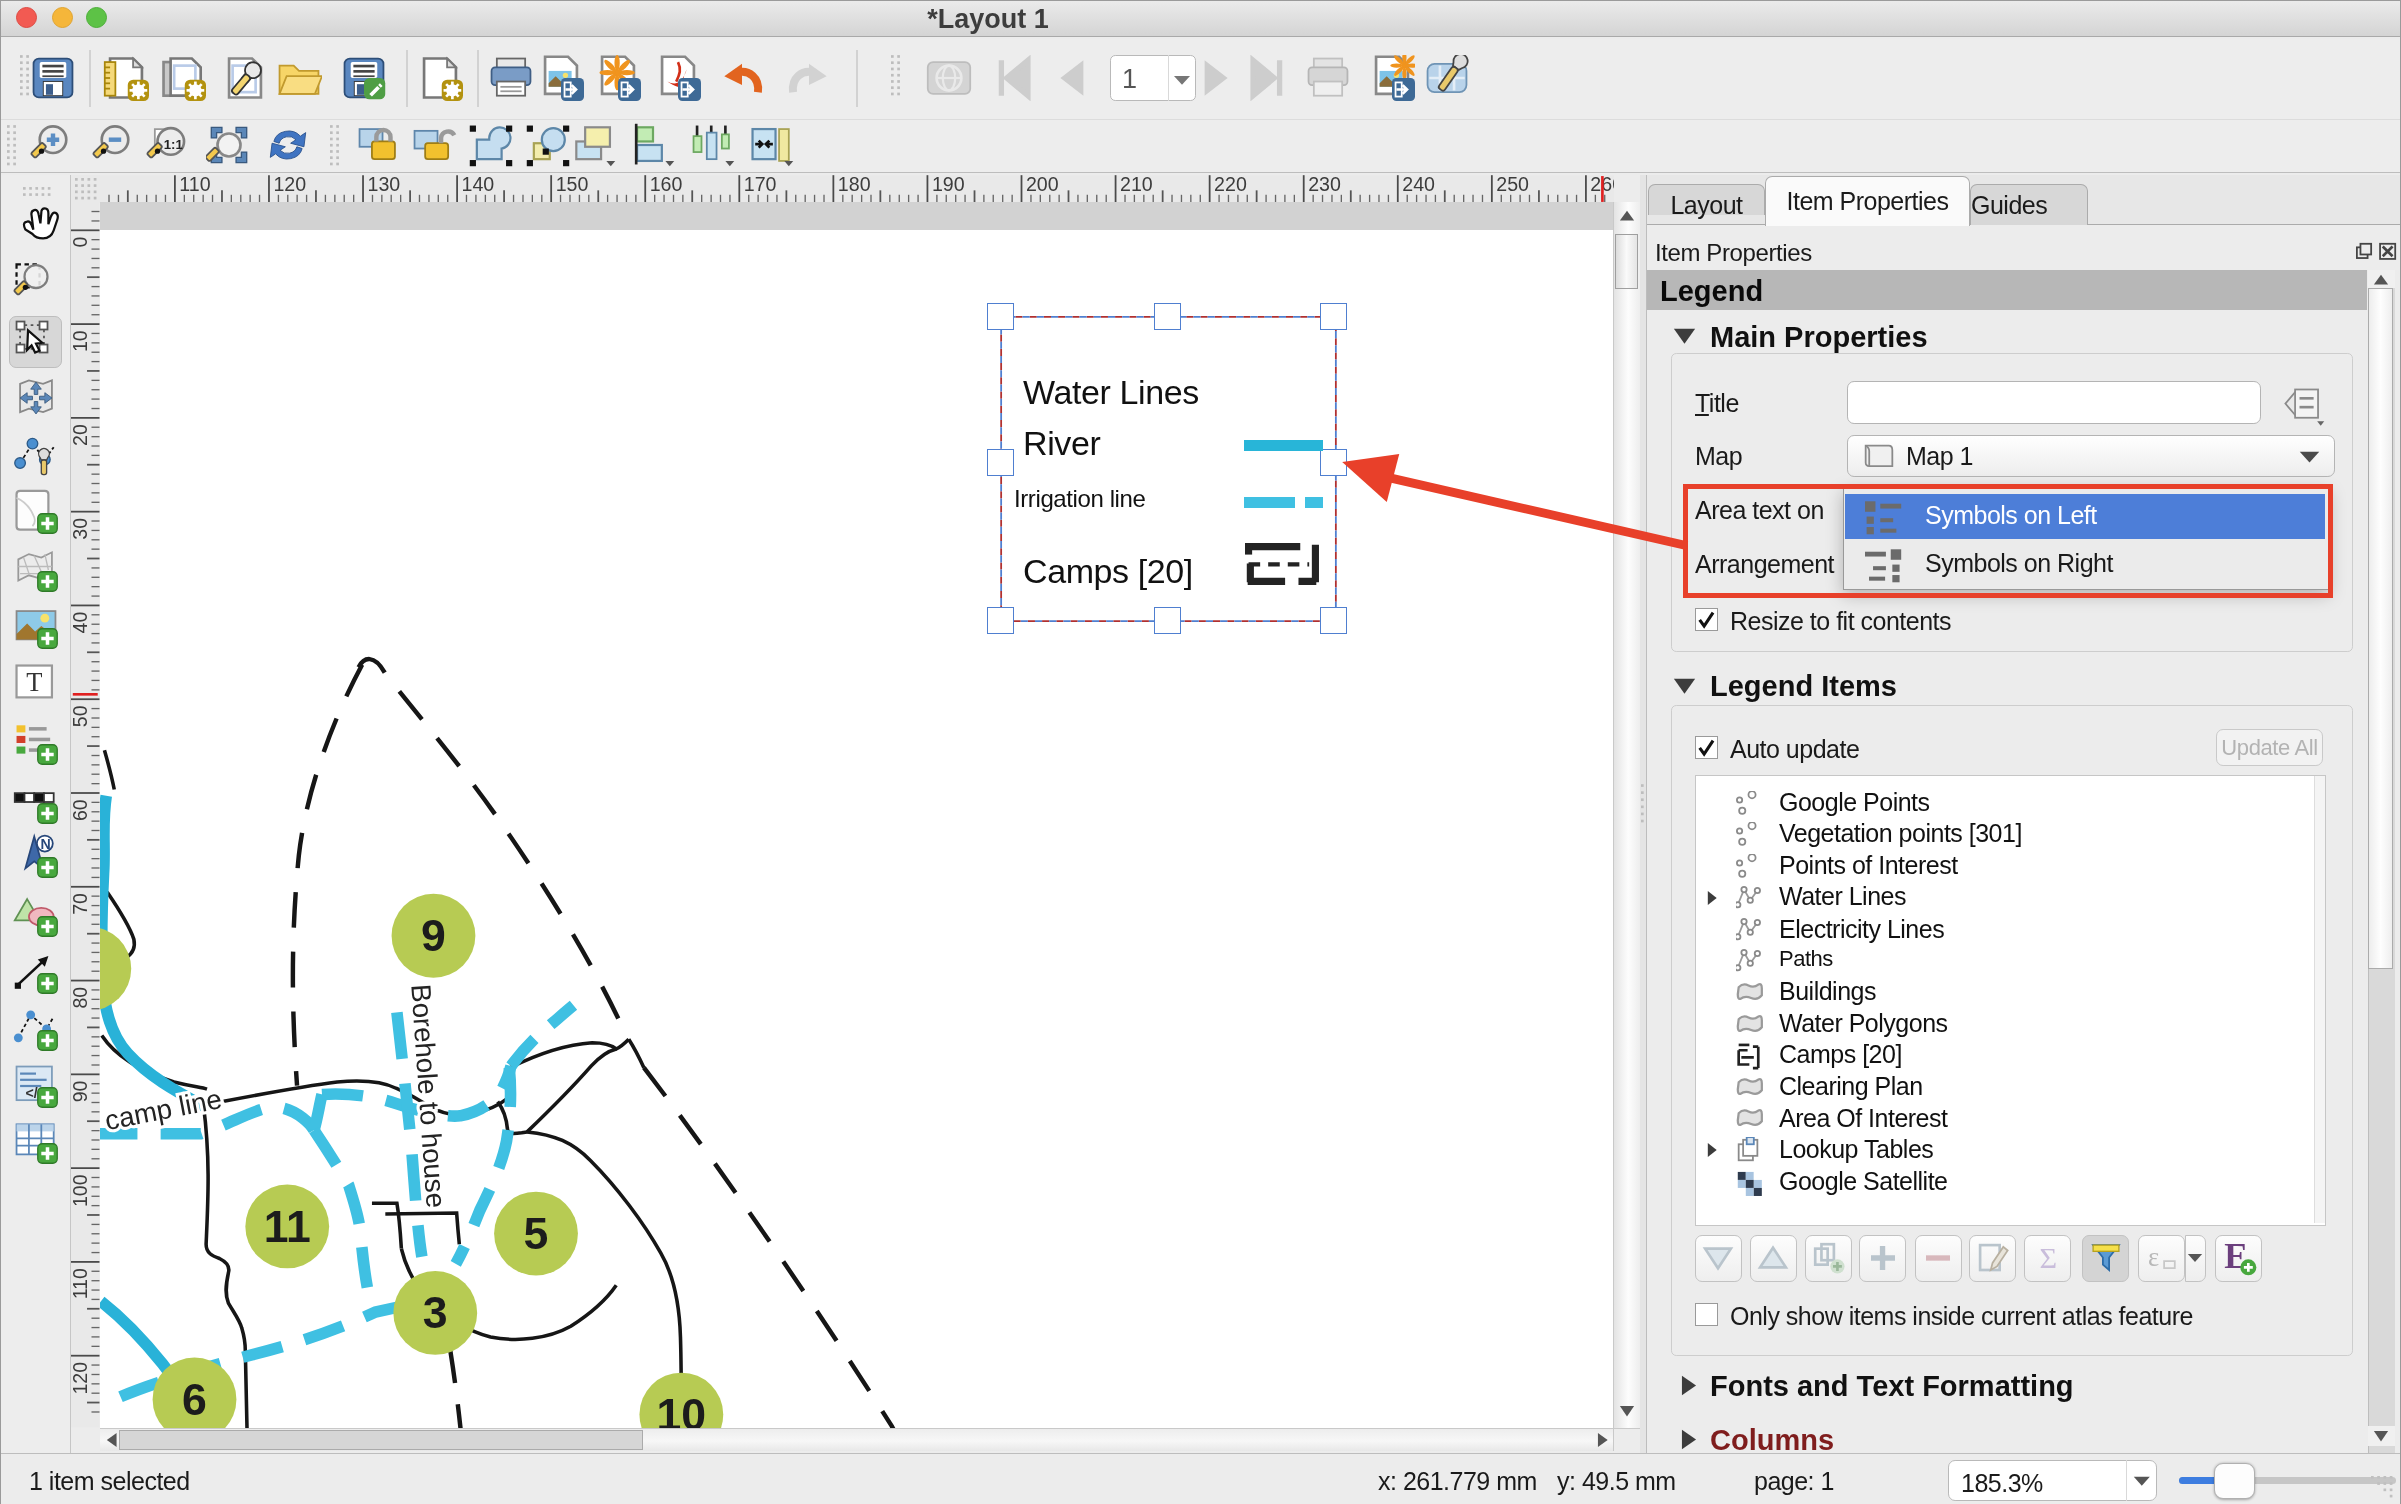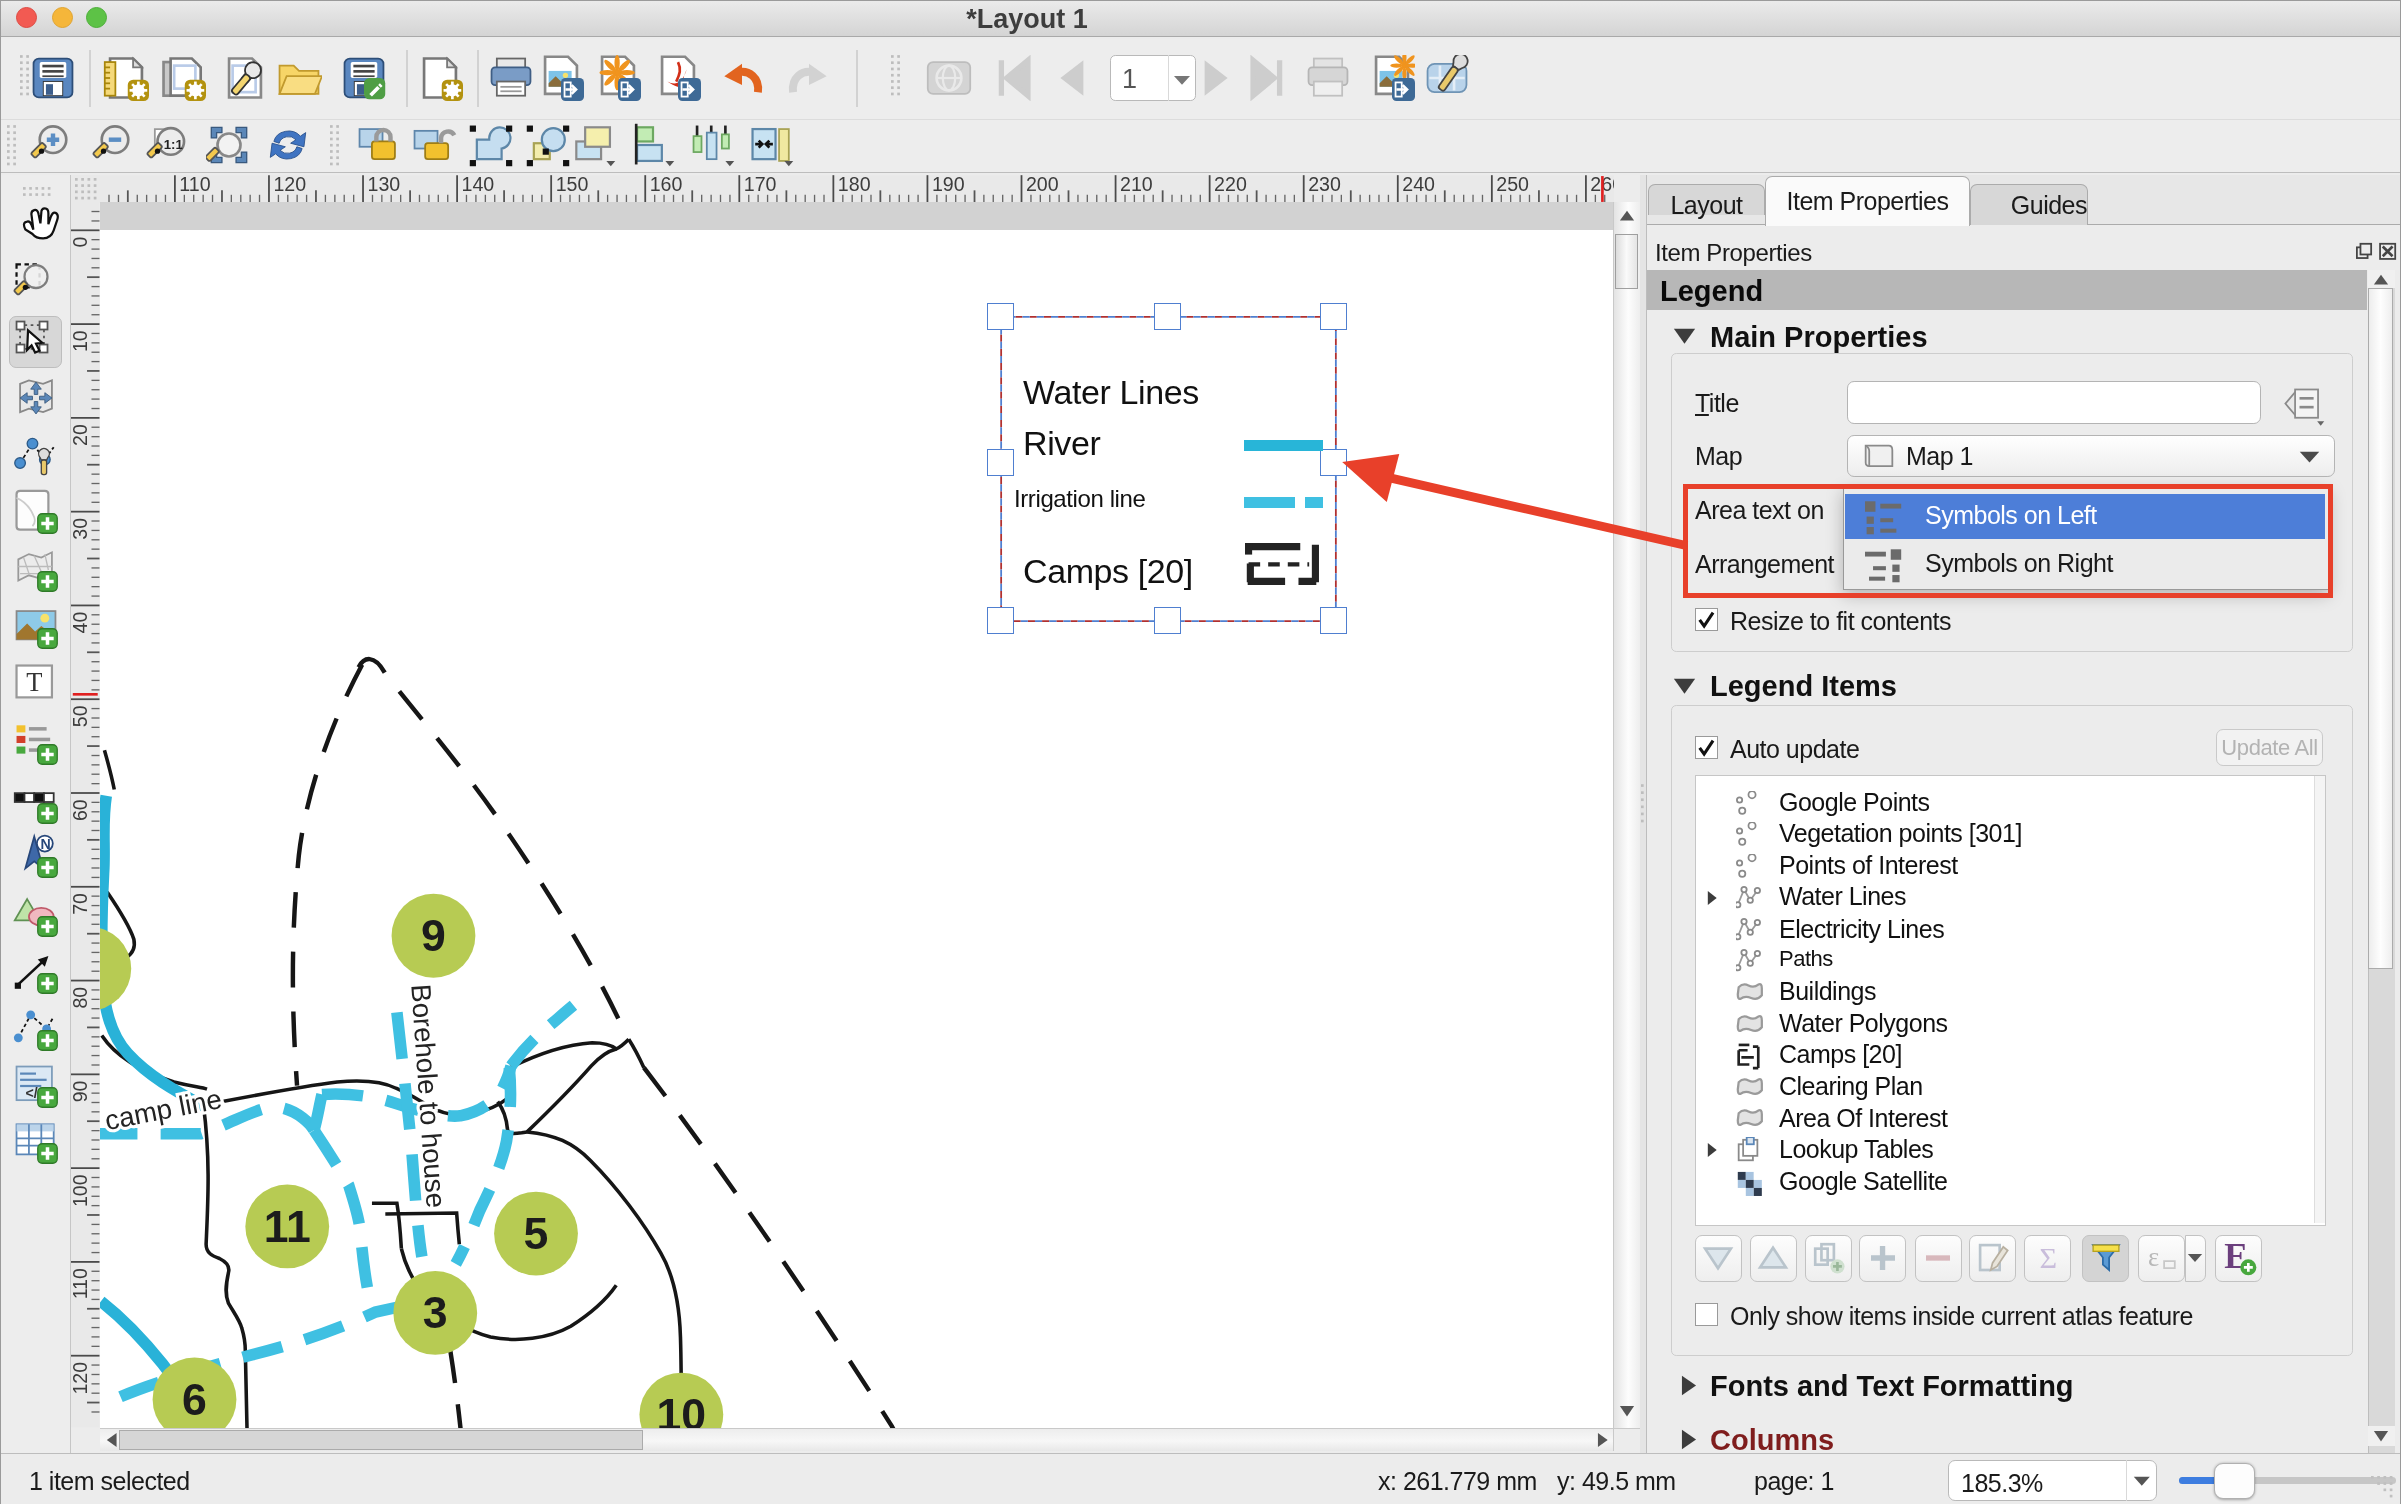--- a/index.html
+++ b/index.html
@@ -6,21 +6,21 @@
 body{font-family:"Liberation Sans",sans-serif;background:#ececec;position:relative;}
 .abs{position:absolute;}
 svg{display:block;}
 </style></head>
 <body>
 
 <div class="abs" style="left:0;top:0;width:2401px;height:37px;background:linear-gradient(#ebebeb,#d4d4d4);border-bottom:1.8px solid #a9a9a9;">
   <div class="abs" style="left:16px;top:7.1px;width:21.4px;height:21.4px;border-radius:50%;background:#f25a52;border:0.9px solid #dd4a42;"></div>
   <div class="abs" style="left:52px;top:7.1px;width:21.4px;height:21.4px;border-radius:50%;background:#f5b63a;border:0.9px solid #e0a430;"></div>
   <div class="abs" style="left:86px;top:7.1px;width:21.4px;height:21.4px;border-radius:50%;background:#5dc246;border:0.9px solid #4caf38;"></div>
-  <div class="abs" style="left:0;top:3.6px;width:1976px;text-align:center;font-size:27px;font-weight:bold;color:#3d3d3d;margin-left:39px;">*Layout 1</div>
+  <div class="abs" style="left:0;top:3.6px;width:1976px;text-align:center;font-size:27px;font-weight:bold;color:#3d3d3d;">*Layout 1</div>
 </div>
 
 <div class="abs" style="left:0;top:39px;width:2401px;height:134px;background:#ededed;border-bottom:1.8px solid #bdbdbd;"></div>
 <div class="abs" style="left:0;top:119px;width:2401px;height:0.9px;background:#dcdcdc;"></div>
 
 <svg class="abs" style="left:19.6px;top:55px;" width="12.5" height="44" viewBox="0 0 14 49">
     <rect x="0" y="0" width="3" height="3" fill="#bdbdbd"></rect>
     <rect x="7" y="0" width="3" height="3" fill="#bdbdbd"></rect>
     <rect x="0" y="7" width="3" height="3" fill="#bdbdbd"></rect>
     <rect x="7" y="7" width="3" height="3" fill="#bdbdbd"></rect>
@@ -1020,21 +1020,21 @@
     <rect x="0" y="8" width="3" height="3" fill="#bdbdbd"></rect>
     <rect x="0" y="16" width="3" height="3" fill="#bdbdbd"></rect>
     <rect x="0" y="24" width="3" height="3" fill="#bdbdbd"></rect>
     <rect x="0" y="32" width="3" height="3" fill="#bdbdbd"></rect>
     <rect x="0" y="40" width="3" height="3" fill="#bdbdbd"></rect>
   </svg>
 <div class="abs" style="left:1647px;top:175px;width:754px;height:1278px;background:#ececec;"></div>
 <div class="abs" style="left:1647px;top:175px;width:754px;height:50px;background:#e7e7e7;border-bottom:1.8px solid #ababab;"></div>
 <div class="abs" style="left:1648px;top:184px;width:117px;height:31px;background:#d7d7d7;border:1.8px solid #ababab;border-bottom:none;border-radius:7.1px 7.1px 0 0;text-align:center;font-size:25px;letter-spacing:-0.5px;color:#1a1a1a;line-height:41px;">Layout</div>
 <div class="abs" style="left:1765px;top:176px;width:205px;height:50px;background:#fafafa;border:1.8px solid #ababab;border-bottom:none;border-radius:7.1px 7.1px 0 0;z-index:3;text-align:center;font-size:25px;letter-spacing:-0.5px;color:#1a1a1a;line-height:48px;">Item Properties</div>
-<div class="abs" style="left:1970px;top:184px;width:118px;height:41px;background:#d7d7d7;border:1.8px solid #ababab;border-bottom:none;border-radius:7.1px 7.1px 0 0;text-align:right;font-size:25px;letter-spacing:-0.5px;color:#1a1a1a;line-height:41px;">Guides</div>
+<div class="abs" style="left:1970px;top:184px;width:118px;height:41px;background:#d7d7d7;border:1.8px solid #ababab;border-bottom:none;border-radius:7.1px 7.1px 0 0;text-align:left;font-size:25px;letter-spacing:-0.5px;color:#1a1a1a;line-height:41px;">Guides</div>
 <div class="abs" style="left:1655px;top:239px;font-size:24px;letter-spacing:-0.4px;color:#1a1a1a;">Item Properties</div>
 <svg class="abs" style="left:2355px;top:242px;" width="43" height="21.4" viewBox="0 0 48 24">
 <g fill="none" stroke="#444" stroke-width="2">
       <rect x="2" y="6" width="12" height="12"></rect>
       <rect x="6" y="2" width="12" height="12" fill="#ececec"></rect>
     </g>
 <g stroke="#444" stroke-width="3">
       <rect x="28" y="2" width="17" height="17" fill="none" stroke-width="2"></rect>
       <path d="M31 5 l11 11 M42 5 l-11 11"></path>
     </g>

